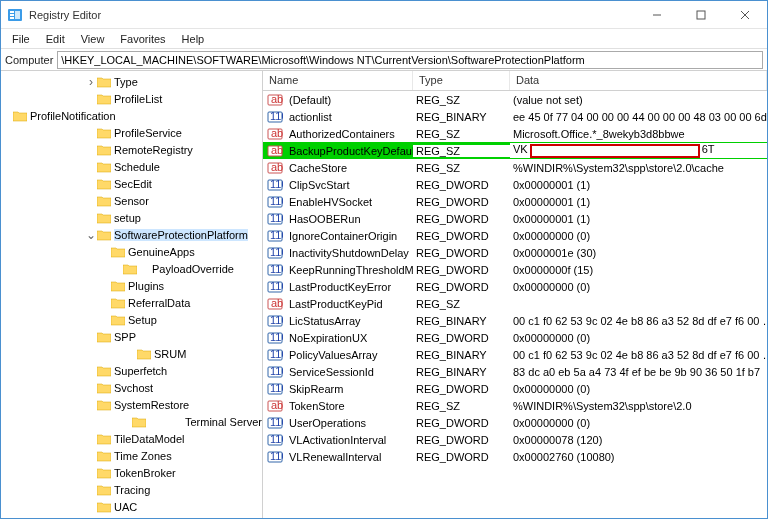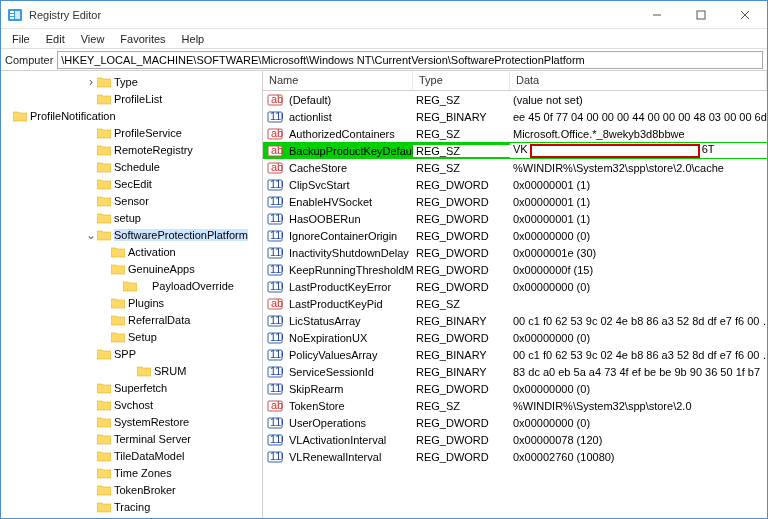--- a/index.html
+++ b/index.html
@@ -194,65 +194,56 @@
         </span>
         <span class="label">SoftwareProtectionPlatform</span>
       </div>
       <div class="tree-row" style="padding-left: 98px;">
         <span class="exp"></span>
         <span class="folder">
           <svg viewBox="0 0 14 12">
             <path d="M0 2 L0 11 L14 11 L14 3 L6 3 L5 2 Z" fill="#ffd968" stroke="#d9a400" stroke-width="0.5"></path>
           </svg>
         </span>
-        <span class="label">Activation</span>
+        <span class="label">GenuineApps</span>
+      </div>
+      <div class="tree-row" style="padding-left: 98px; gap: 12px;">
+        <span class="exp"></span>
+        <span class="folder">
+          <svg viewBox="0 0 14 12">
+            <path d="M0 2 L0 11 L14 11 L14 3 L6 3 L5 2 Z" fill="#ffd968" stroke="#d9a400" stroke-width="0.5"></path>
+          </svg>
+        </span>
+        <span class="label">PayloadOverride</span>
       </div>
       <div class="tree-row" style="padding-left: 98px;">
         <span class="exp"></span>
         <span class="folder">
           <svg viewBox="0 0 14 12">
             <path d="M0 2 L0 11 L14 11 L14 3 L6 3 L5 2 Z" fill="#ffd968" stroke="#d9a400" stroke-width="0.5"></path>
           </svg>
         </span>
-        <span class="label">GenuineApps</span>
-      </div>
-      <div class="tree-row" style="padding-left: 98px; gap: 12px;">
-        <span class="exp"></span>
-        <span class="folder">
-          <svg viewBox="0 0 14 12">
-            <path d="M0 2 L0 11 L14 11 L14 3 L6 3 L5 2 Z" fill="#ffd968" stroke="#d9a400" stroke-width="0.5"></path>
-          </svg>
-        </span>
-        <span class="label">PayloadOverride</span>
+        <span class="label">Plugins</span>
       </div>
       <div class="tree-row" style="padding-left: 98px;">
         <span class="exp"></span>
         <span class="folder">
           <svg viewBox="0 0 14 12">
             <path d="M0 2 L0 11 L14 11 L14 3 L6 3 L5 2 Z" fill="#ffd968" stroke="#d9a400" stroke-width="0.5"></path>
           </svg>
         </span>
-        <span class="label">Plugins</span>
+        <span class="label">ReferralData</span>
       </div>
       <div class="tree-row" style="padding-left: 98px;">
         <span class="exp"></span>
         <span class="folder">
           <svg viewBox="0 0 14 12">
             <path d="M0 2 L0 11 L14 11 L14 3 L6 3 L5 2 Z" fill="#ffd968" stroke="#d9a400" stroke-width="0.5"></path>
           </svg>
         </span>
-        <span class="label">ReferralData</span>
-      </div>
-      <div class="tree-row" style="padding-left: 98px;">
-        <span class="exp"></span>
-        <span class="folder">
-          <svg viewBox="0 0 14 12">
-            <path d="M0 2 L0 11 L14 11 L14 3 L6 3 L5 2 Z" fill="#ffd968" stroke="#d9a400" stroke-width="0.5"></path>
-          </svg>
-        </span>
         <span class="label">Setup</span>
       </div>
       <div class="tree-row" style="padding-left: 84px; align-items: center;">
         <span class="exp"></span>
         <span class="folder">
           <svg viewBox="0 0 14 12">
             <path d="M0 2 L0 11 L14 11 L14 3 L6 3 L5 2 Z" fill="#ffd968" stroke="#d9a400" stroke-width="0.5"></path>
           </svg>
         </span>
         <span class="label">SPP</span>
@@ -286,21 +277,21 @@
       </div>
       <div class="tree-row" style="padding-left: 84px;">
         <span class="exp"></span>
         <span class="folder">
           <svg viewBox="0 0 14 12">
             <path d="M0 2 L0 11 L14 11 L14 3 L6 3 L5 2 Z" fill="#ffd968" stroke="#d9a400" stroke-width="0.5"></path>
           </svg>
         </span>
         <span class="label">SystemRestore</span>
       </div>
-      <div class="tree-row" style="padding-left: 84px;">
+      <div class="tree-row" style="padding-left: 84px; justify-content: space-between;">
         <span class="exp"></span>
         <span class="folder">
           <svg viewBox="0 0 14 12">
             <path d="M0 2 L0 11 L14 11 L14 3 L6 3 L5 2 Z" fill="#ffd968" stroke="#d9a400" stroke-width="0.5"></path>
           </svg>
         </span>
         <span class="label">Terminal Server</span>
       </div>
       <div class="tree-row" style="padding-left: 84px;">
         <span class="exp"></span>

